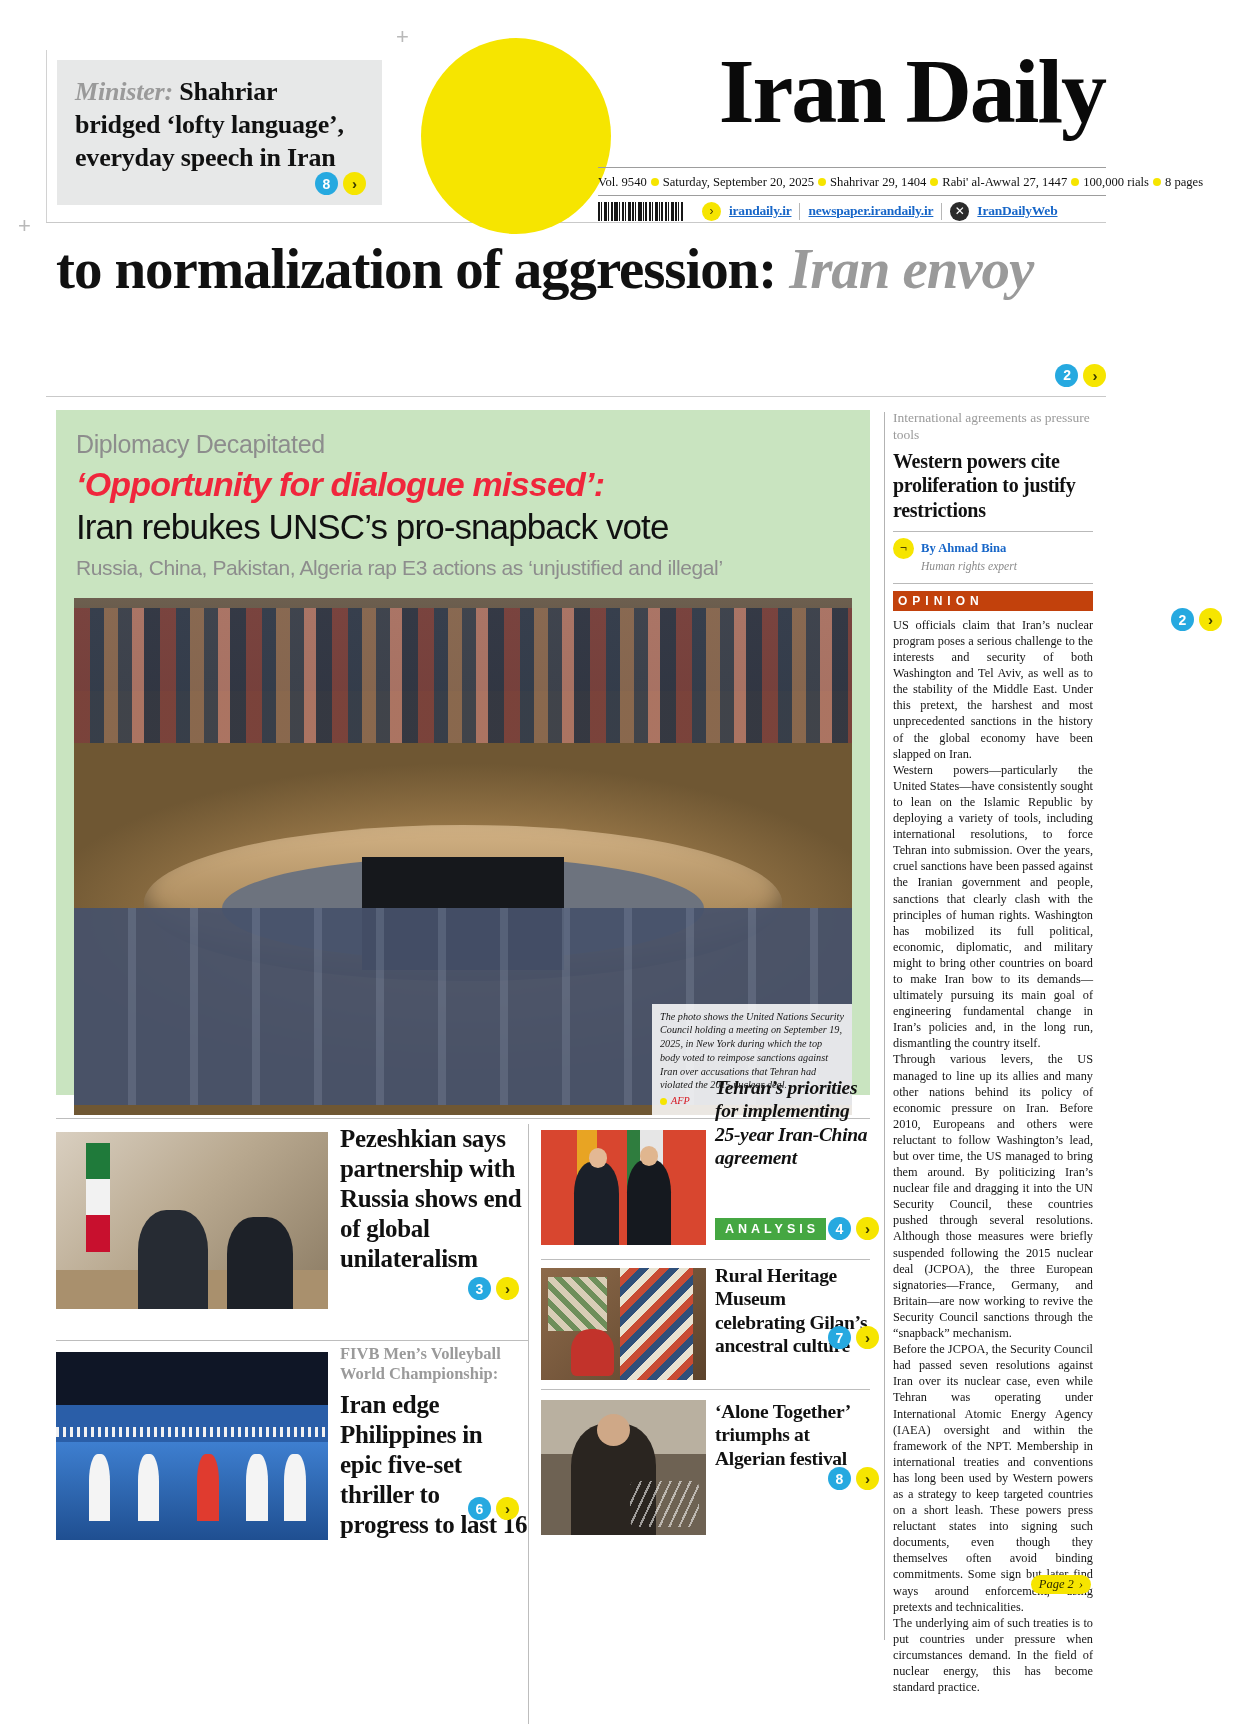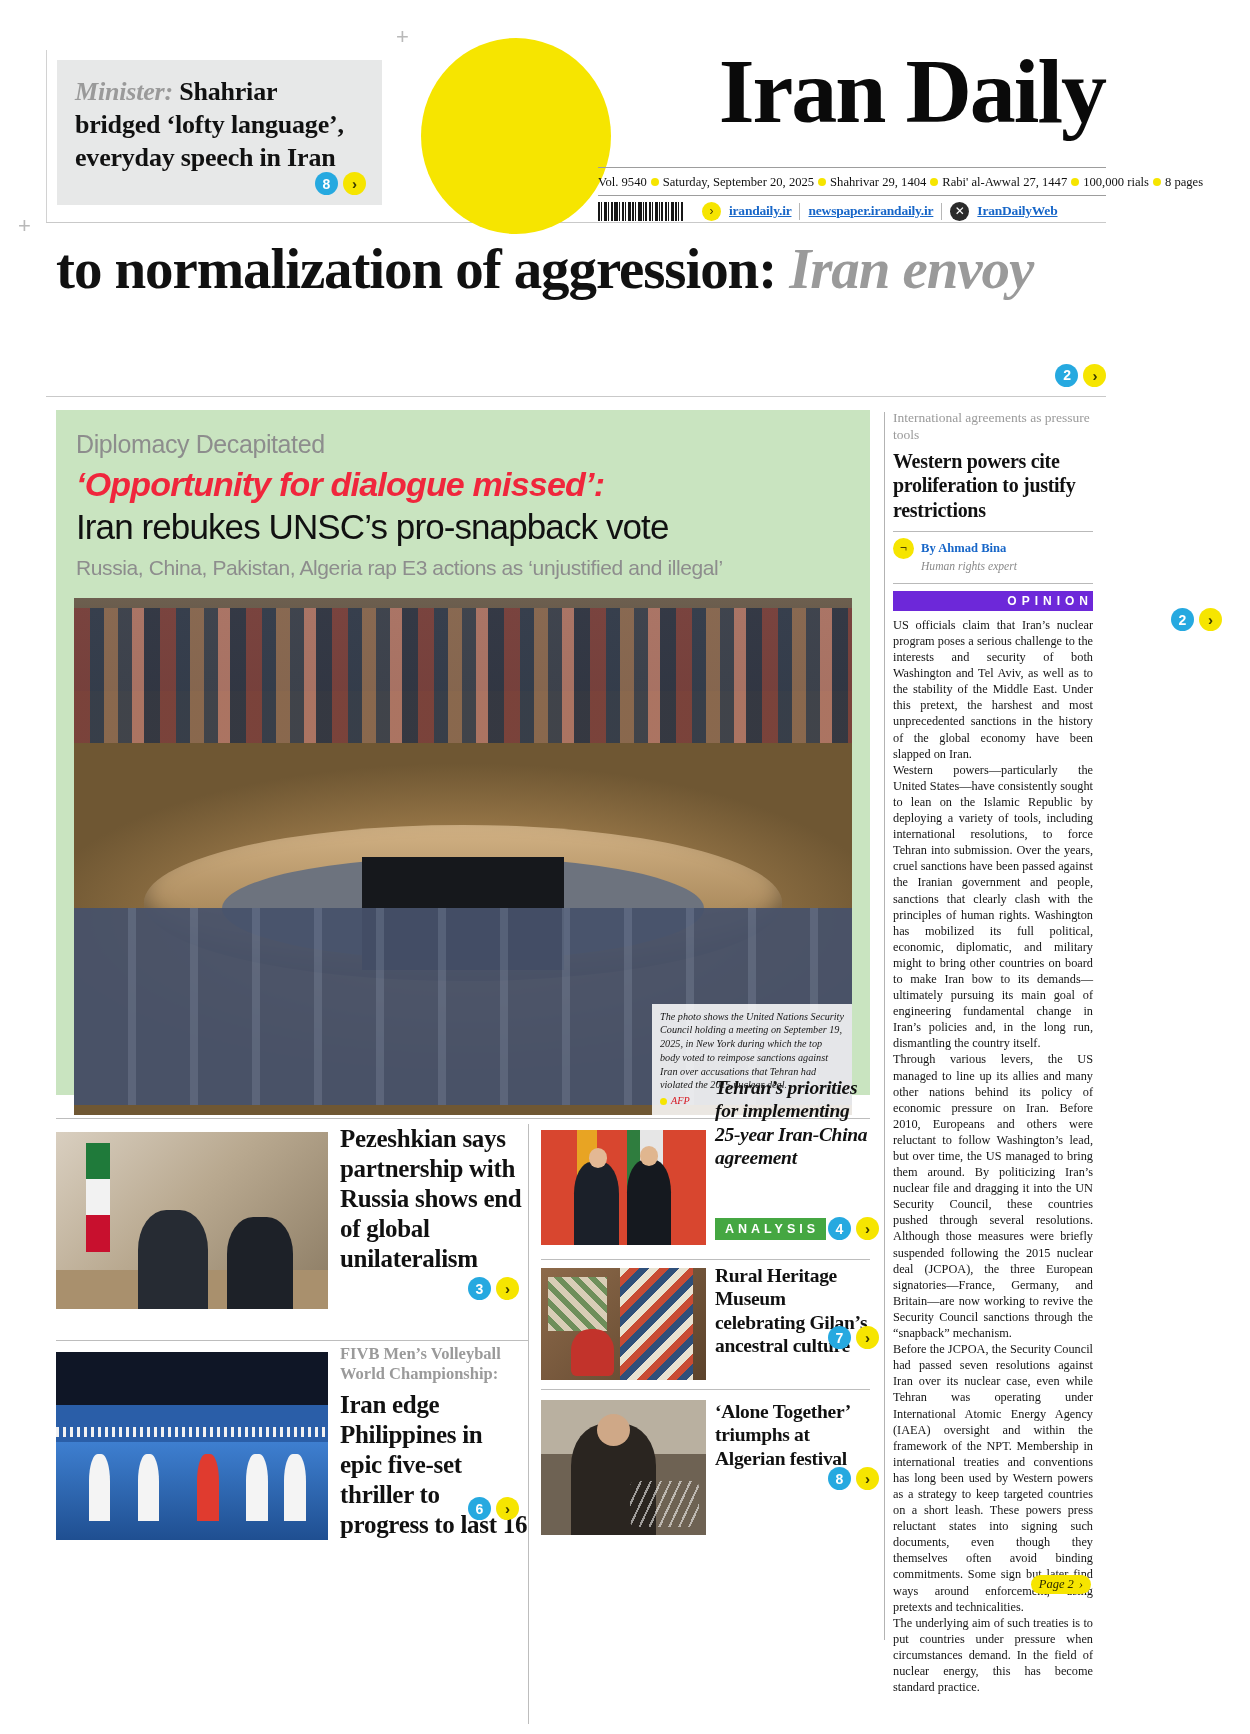--- a/index.html
+++ b/index.html
@@ -142,22 +142,22 @@
   .opin-rule { height:1px; background:#b9b9b9; margin:9px 0 6px 0; }
   .opin-by { display:flex; gap:7px; align-items:flex-start; }
   .opin-by .mark {
     width:21px; height:21px; border-radius:50%; background:#f6e500; flex:0 0 auto;
     display:flex; align-items:center; justify-content:center; font-size:12px; color:#4b4300;
     font-family:"Liberation Sans",sans-serif;
   }
   .opin-by .nm { font-size:12.6px; font-weight:bold; color:#1766c8; font-family:"Liberation Serif",serif; }
   .opin-by .rl { font-size:11.6px; font-style:italic; color:#8a8a8a; }
   .opin-tag {
-    background:#6d28d9; color:#ffffff; font-family:"Liberation Sans",sans-serif;
-    font-size:12px; font-weight:bold; letter-spacing:5px; text-align:right;
+    background:#c2410c; color:#ffffff; font-family:"Liberation Sans",sans-serif;
+    font-size:12px; font-weight:bold; letter-spacing:5px; text-align:left;
     padding:3px 0 3px 5px; margin:7px 0 6px 0;
   }
   .opin-body { font-size:12.3px; line-height:1.31; text-align:justify; color:#141414; }
   .opin-body p { margin:0; }
   .opin-page-btn {
     position:absolute; right:2px; bottom:56px;
     background:#f6e500; border-radius:11px; padding:2px 8px;
     font-size:12.5px; font-style:italic; color:#2b2b00;
     display:flex; align-items:center; gap:5px;
     font-family:"Liberation Serif",serif;

